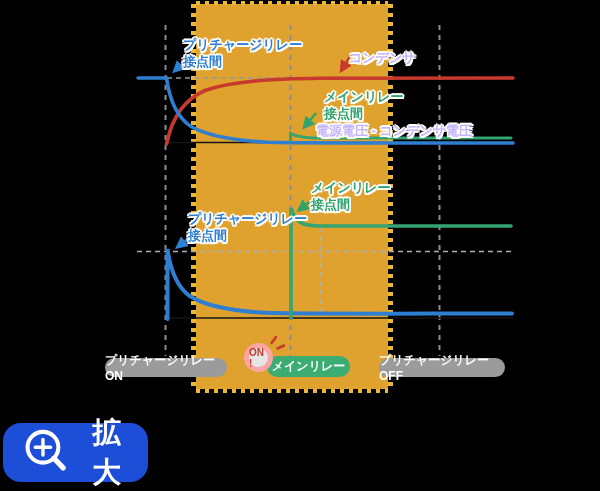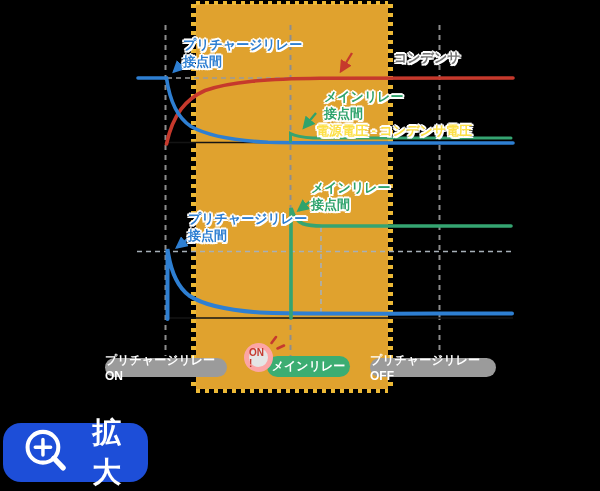--- a/index.html
+++ b/index.html
@@ -20,23 +20,23 @@
   .band-edge-top { top:1px; }
   .band-edge-bottom { top:389px; }
   
   svg.layer { left:0; top:0; }
   
   .lbl { position:absolute; font-weight:bold; font-size:13px; line-height:17px;
     white-space:nowrap; z-index:3;
     text-shadow:-1.5px -1.5px 0 #fff, 1.5px -1.5px 0 #fff, -1.5px 1.5px 0 #fff,
       1.5px 1.5px 0 #fff, 0 -1.8px 0 #fff, 0 1.8px 0 #fff, -1.8px 0 0 #fff, 1.8px 0 0 #fff; }
   .lbl-blue  { color:#2E7FD2; }
-  .lbl-red   { color:#737373;padding-left:45px; }
+  .lbl-red   { color:#c4b5fd; }
   .lbl-green { color:#2FA36C; }
-  .lbl-dark  { color:#fde047; }
+  .lbl-dark  { color:#c4b5fd; }
   
   .pill { position:absolute; z-index:4; height:19px; border-radius:10px;
     display:flex; align-items:center; justify-content:center;
     font-size:12px; font-weight:bold; color:#fff; }
   .pill-gray  { background:#9B9B9B; }
   .pill-green { background:#3CAD72; height:21px; border-radius:11px; }
   .on-badge { position:absolute; z-index:5; left:244px; top:343px; width:29px; height:29px;
     box-sizing:border-box; background:#e5e5e5; border:5px solid #fca5a5; border-radius:50%;
     display:flex; align-items:center; justify-content:center;
     color:#C5392E; font-size:10px; font-weight:bold; letter-spacing:0; }
@@ -119,21 +119,21 @@
     <div>メインリレー</div>
     <div>接点間</div>
   </div>
   <div class="lbl lbl-blue" style="left:188px; top:210px;">
     <div>プリチャージリレー</div>
     <div>接点間</div>
   </div>
 
   <div class="pill pill-gray" style="left:105px; top:358px; width:122px;">プリチャージリレー ON</div>
   <div class="pill pill-green" style="left:267px; top:356px; width:83px;">メインリレー</div>
-  <div class="pill pill-gray" style="left:370px; top:358px; width:126px;">プリチャージリレー OFF</div>
+  <div class="pill pill-gray" style="left:379px; top:358px; width:126px;">プリチャージリレー OFF</div>
   <div class="on-badge">ON !</div>
 
   <svg class="abs layer" width="600" height="491" viewBox="0 0 600 491" style="z-index:7; pointer-events:none;">
     <path d="M271.5,343 L276,337" stroke="#C5392E" stroke-width="2.6" stroke-linecap="round"></path>
     <path d="M277.5,348.5 L284,345.5" stroke="#C5392E" stroke-width="2.6" stroke-linecap="round"></path>
   </svg>
 
   <div class="zoom-btn">
     <svg width="70" height="56" viewBox="0 0 70 56" style="margin-left:14px;">
       <circle cx="27" cy="22" r="16" stroke="#fff" stroke-width="4.2" fill="none"></circle>

